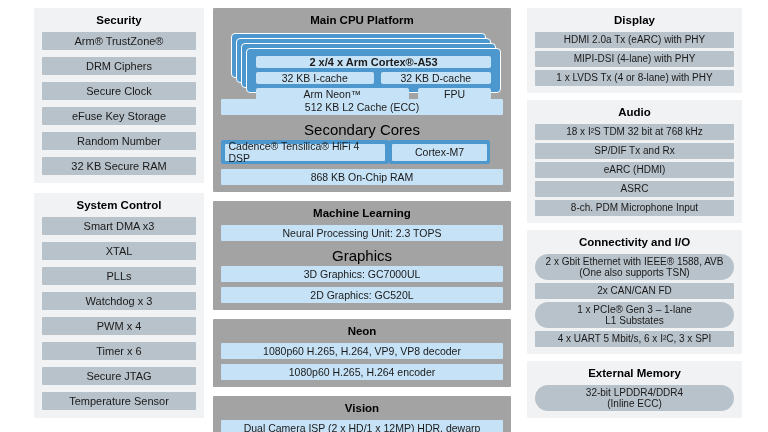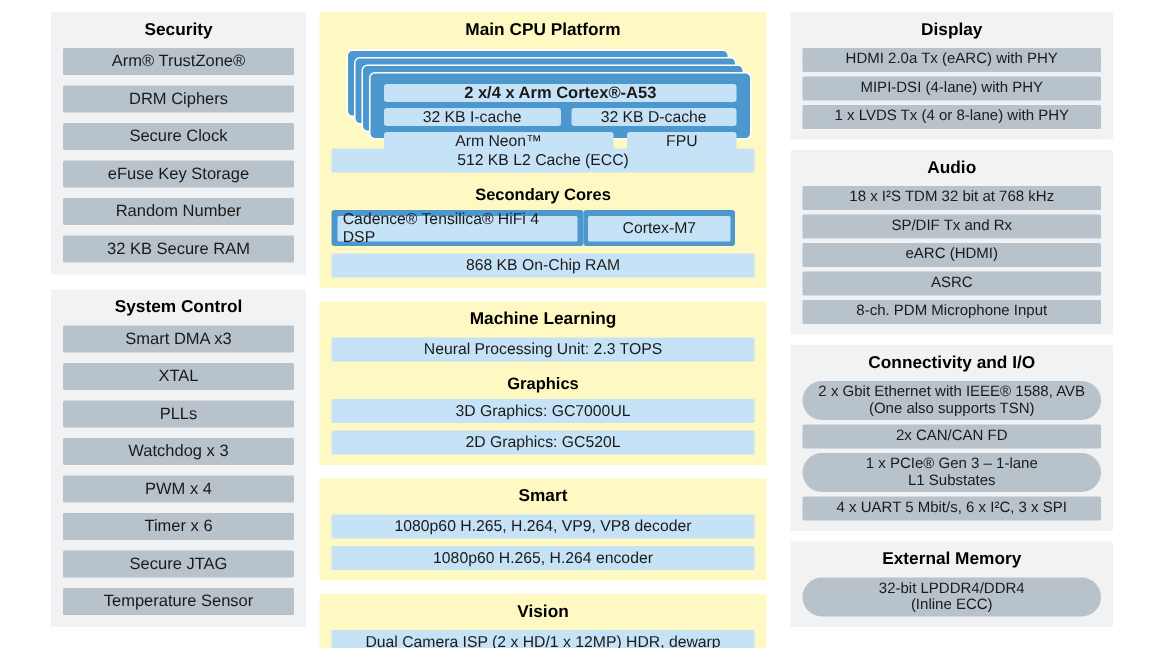--- a/index.html
+++ b/index.html
@@ -2,23 +2,23 @@
 <html><head>
 <meta charset="utf-8">
 <style>
   html,body{margin:0;padding:0;background:#ffffff;}
   body{width:768px;height:432px;position:relative;font-family:"Liberation Sans",sans-serif;color:#1a1a1a;overflow:hidden;}
   .col{position:absolute;top:8px;display:flex;flex-direction:column;}
   #col-left{left:34px;width:170px;gap:10px;}
   #col-mid{left:213px;width:298px;gap:9px;}
   #col-right{left:527px;width:215px;gap:7px;}
   .panel{background:#f0f2f4;border-radius:1px;padding:5px 8px 7px 8px;display:flex;flex-direction:column;}
-  .panel.bluish{background:#fef9c3;}
+  .panel.bluish{background:#a3a3a3;}
   .panel-title{font-size:11.5px;font-weight:bold;color:#000;text-align:center;line-height:15px;margin-bottom:4px;}
-  .sub-title{font-size:11px;font-weight:bold;color:#000;text-align:center;line-height:14px;margin:3px 0 3px 0;}
+  .sub-title{font-size:15px;font-weight:normal;color:#000;text-align:center;line-height:14px;margin:3px 0 3px 0;}
   .row{display:flex;align-items:center;justify-content:center;text-align:center;border-radius:1px;white-space:pre-line;}
   .gray{background:#b8c2ca;}
   .lblue{background:#c6e2f6;}
   .left-row{height:18px;font-size:11px;margin-bottom:7px;}
   .left-row:last-child{margin-bottom:1px;}
   .mid-row{min-height:16px;font-size:10.5px;margin-bottom:5px;}
   .mid-row:last-child{margin-bottom:0;}
   .right-row{min-height:14px;font-size:10px;line-height:11.5px;margin-bottom:3px;padding:1px 2px;}
   .right-row:last-child{margin-bottom:0;text-align:center;}
   .right-row.dbl{min-height:24px;border-radius:13px;}
@@ -98,21 +98,21 @@
 
   <div class="panel bluish">
     <div class="panel-title">Machine Learning</div>
     <div class="row lblue mid-row">Neural Processing Unit: 2.3 TOPS</div>
     <div class="sub-title">Graphics</div>
     <div class="row lblue mid-row">3D Graphics: GC7000UL</div>
     <div class="row lblue mid-row">2D Graphics: GC520L</div>
   </div>
 
   <div class="panel bluish">
-    <div class="panel-title">Smart</div>
+    <div class="panel-title">Neon</div>
     <div class="row lblue mid-row">1080p60 H.265, H.264, VP9, VP8 decoder</div>
     <div class="row lblue mid-row">1080p60 H.265, H.264 encoder</div>
   </div>
 
   <div class="panel bluish">
     <div class="panel-title">Vision</div>
     <div class="row lblue mid-row">Dual Camera ISP (2 x HD/1 x 12MP) HDR, dewarp</div>
 
   </div>
 </div>

